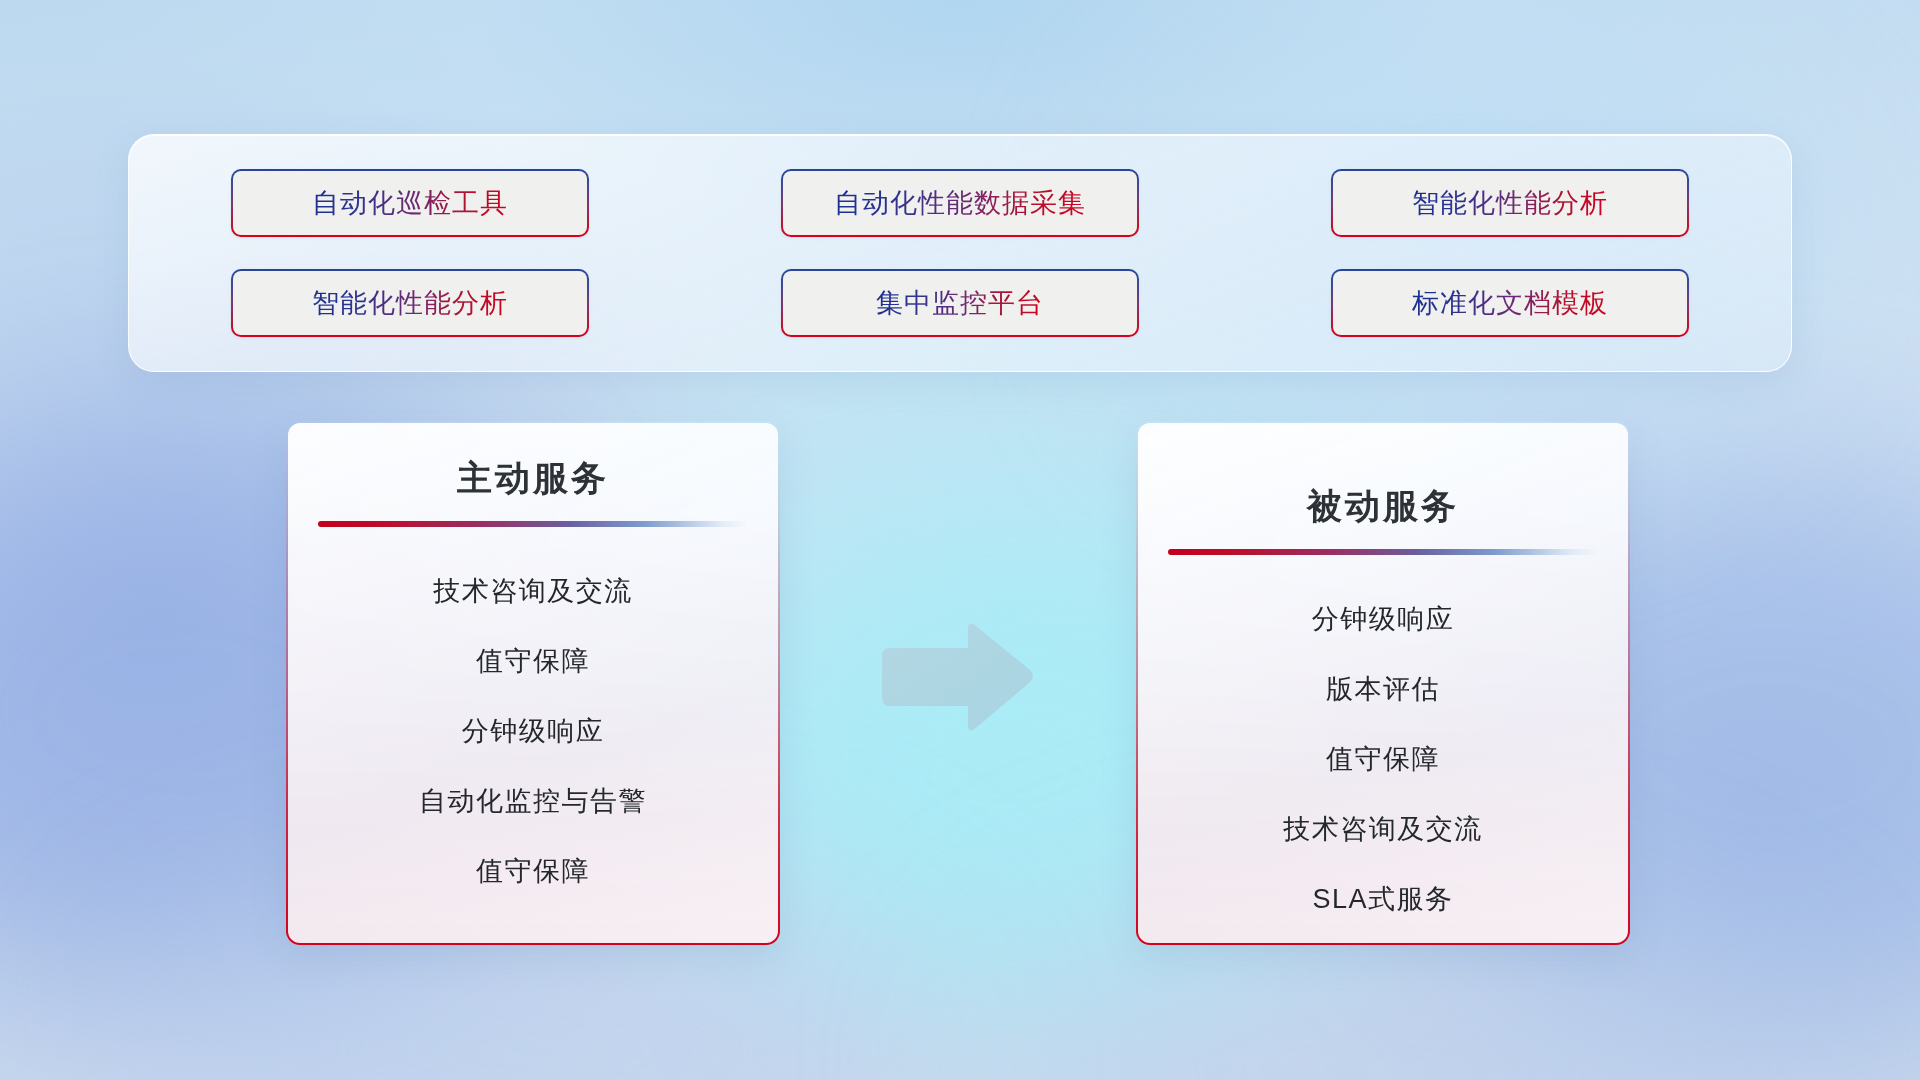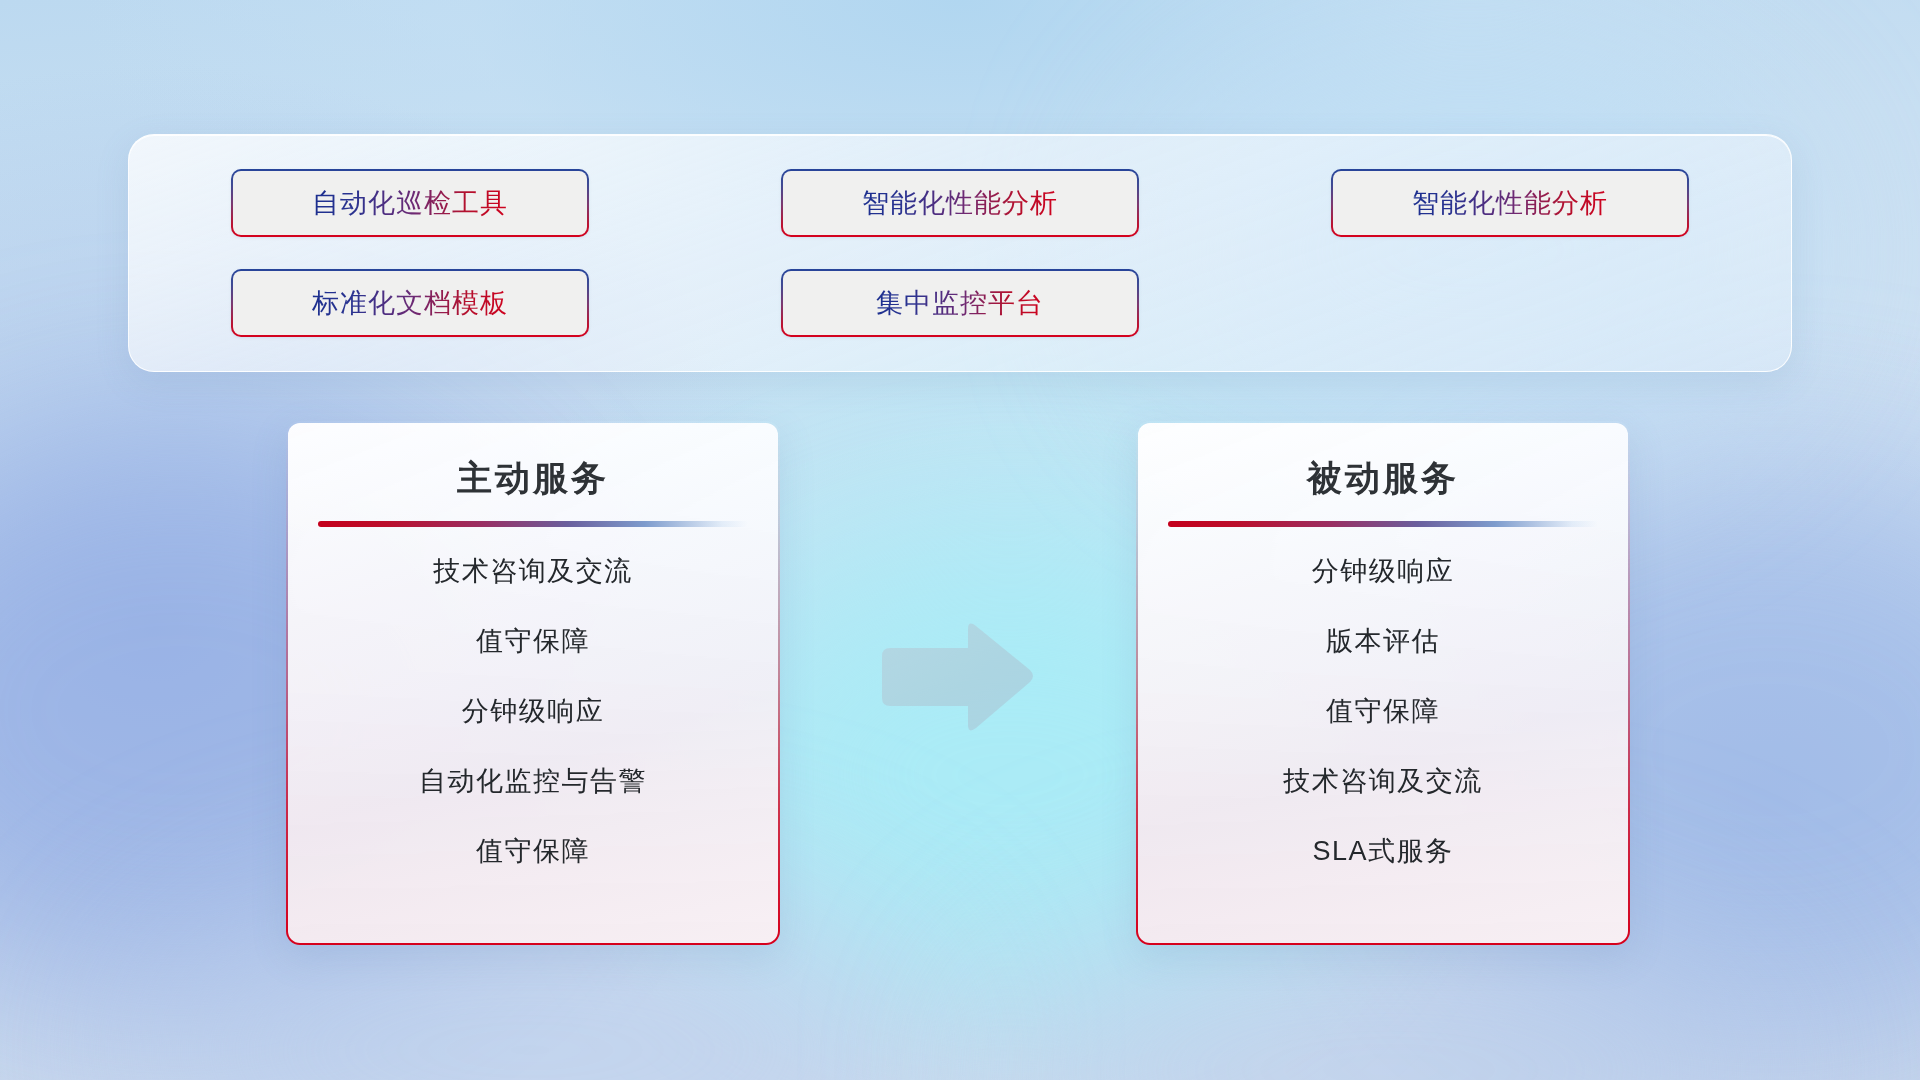--- a/index.html
+++ b/index.html
@@ -101,40 +101,40 @@
       linear-gradient(180deg, rgba(214,0,28,0.00) 0%, rgba(214,0,28,0.10) 18%, rgba(214,0,28,0.42) 48%, rgba(214,0,28,0.78) 74%, #d6001c 100%);
     background-origin: border-box;
     background-clip: padding-box, border-box;
     box-shadow: 0 12px 36px rgba(96,130,180,0.16);
     padding: 34px 26px 26px;
     display: flex;
     flex-direction: column;
     align-items: center;
   }
   #card-proactive { left: 286px; }
-  #card-reactive  { left: 1136px; }
+  #card-reactive  { left: 1136px; justify-content: flex-end; }
 
   .card-title {
     font-size: 35px;
     font-weight: 700;
     color: #2e3236;
     letter-spacing: 3px;
     line-height: 1.2;
   }
 
   .card-divider {
     width: 430px;
     height: 6px;
     margin-top: 22px;
     border-radius: 3px;
     background: linear-gradient(90deg, #c4001c 0%, #bb0f2c 16%, #9a2f63 38%, #6a5f9d 58%, #7e9ccd 76%, rgba(190,214,240,0.35) 94%, rgba(210,228,245,0) 100%);
   }
 
   .card-list {
-    margin-top: 26px;
+    margin-top: 46px;
     width: 100%;
     display: flex;
     flex-direction: column;
     align-items: center;
     gap: 34px;
     list-style: none;
   }
 
   .card-list li {
     font-size: 27px;
@@ -165,35 +165,38 @@
   <div class="blob blob-e"></div>
   <div class="blob blob-f"></div>
 
   <section id="top-panel">
     <div id="chip-grid">
 
       <div class="chip">
         <span class="chip-label">自动化巡检工具</span>
       </div>
 
+      <div class="chip">
+        <span class="chip-label">自动化性能数据采集</span>
+      </div>
 
       <div class="chip">
         <span class="chip-label">智能化性能分析</span>
       </div>
 
       <div class="chip">
         <span class="chip-label">智能化性能分析</span>
       </div>
 
       <div class="chip">
+        <span class="chip-label">集中监控平台</span>
+      </div>
+
+      <div class="chip">
         <span class="chip-label">标准化文档模板</span>
-      </div>
-
-      <div class="chip">
-        <span class="chip-label">集中监控平台</span>
       </div>
 
     </div>
   </section>
 
   <section class="card" id="card-proactive">
     <h2 class="card-title">主动服务</h2>
     <div class="card-divider"></div>
     <ul class="card-list">
       <li>技术咨询及交流</li>

